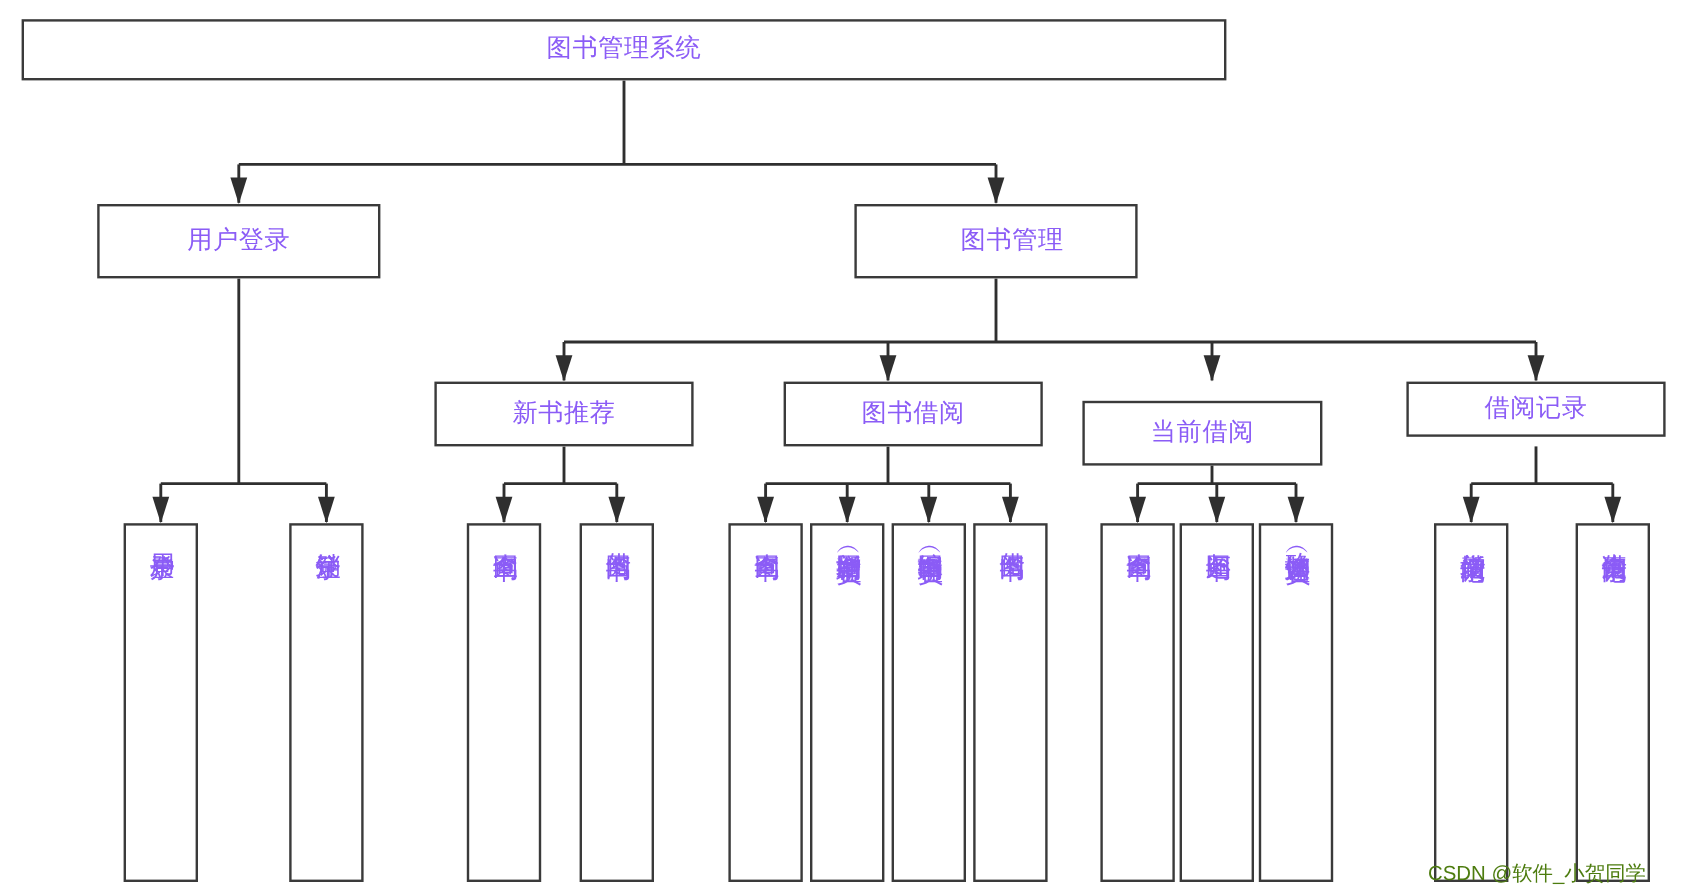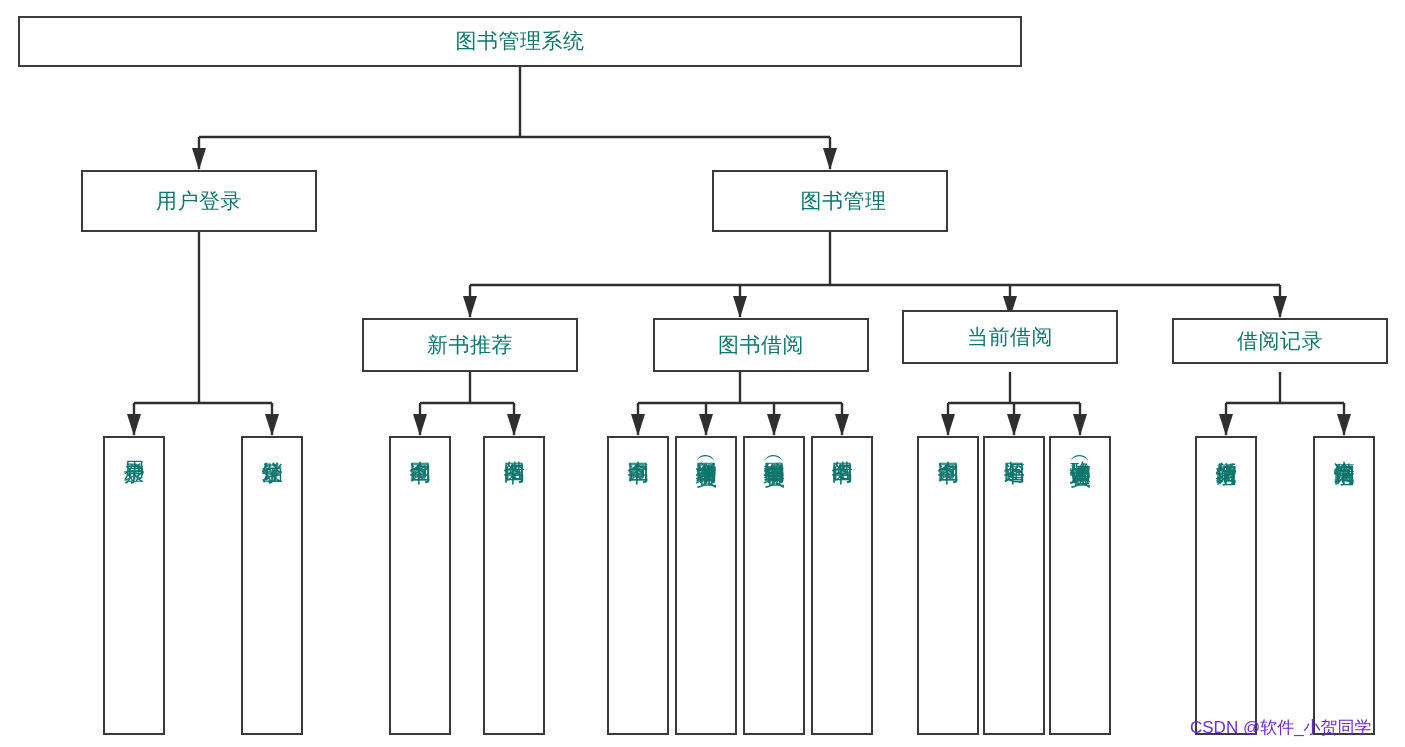--- a/index.html
+++ b/index.html
@@ -27,21 +27,21 @@
     pointer-events: none;
   }
   .node {
     position: absolute;
     box-sizing: border-box;
     background: #ffffff;
     border: 2px solid #3a3a3a;
     display: flex;
     align-items: center;
     justify-content: center;
-    color: #0f766e;
+    color: #8b5cf6;
     z-index: 2;
   }
   .node-label {
     display: block;
     text-align: center;
     line-height: 1.18;
     letter-spacing: 0.5px;
   }
   .node.h .node-label {
     font-size: 21px;
@@ -135,21 +135,21 @@
       </div>
       <div class="node h" style="left: 712px; top: 170px; width: 236px; height: 62px; border-color: rgb(58, 58, 58); padding-left: 27px;">
         <span class="node-label">图书管理</span>
       </div>
       <div class="node h" style="left: 362px; top: 318px; width: 216px; height: 54px; border-color: rgb(58, 58, 58); align-items: center;">
         <span class="node-label">新书推荐</span>
       </div>
       <div class="node h" style="left: 632px; top: 318px; width: 216px; height: 54px; border-color: rgb(58, 58, 58); margin-left: 21px;">
         <span class="node-label">图书借阅</span>
       </div>
-      <div class="node h" style="left: 902px; top: 310px; width: 216px; height: 54px; border-color: rgb(58, 58, 58);">
+      <div class="node h" style="left: 902px; top: 334px; width: 200px; height: 54px; border-color: rgb(58, 58, 58);">
         <span class="node-label">当前借阅</span>
       </div>
       <div class="node h" style="left: 1172px; top: 318px; width: 216px; height: 46px; border-color: rgb(58, 58, 58);">
         <span class="node-label">借阅记录</span>
       </div>
       <div class="node v" style="left: 103px; top: 436px; width: 62px; height: 299px; border-color: rgb(58, 58, 58);">
         <span class="node-label">用户登录</span>
       </div>
       <div class="node v" style="left: 241px; top: 436px; width: 62px; height: 299px; border-color: rgb(58, 58, 58);">
         <span class="node-label">注销登录</span>
@@ -181,14 +181,14 @@
       <div class="node v" style="left: 1049px; top: 436px; width: 62px; height: 299px; border-color: rgb(58, 58, 58);">
         <span class="node-label">确认归还（管理员）</span>
       </div>
       <div class="node v" style="left: 1195px; top: 436px; width: 62px; height: 299px; border-color: rgb(58, 58, 58);">
         <span class="node-label">新增借阅记录</span>
       </div>
       <div class="node v" style="left: 1313px; top: 436px; width: 62px; height: 299px; border-color: rgb(58, 58, 58);">
         <span class="node-label">查询借阅记录</span>
       </div>
     </div>
-  <div class="watermark" style="left: 1190px; top: 716px; color: #6d28d9;">CSDN @软件_小贺同学</div>
+  <div class="watermark" style="left: 1190px; top: 716px; color: #4d7c0f;">CSDN @软件_小贺同学</div>
 </div>
 
 </body></html>

